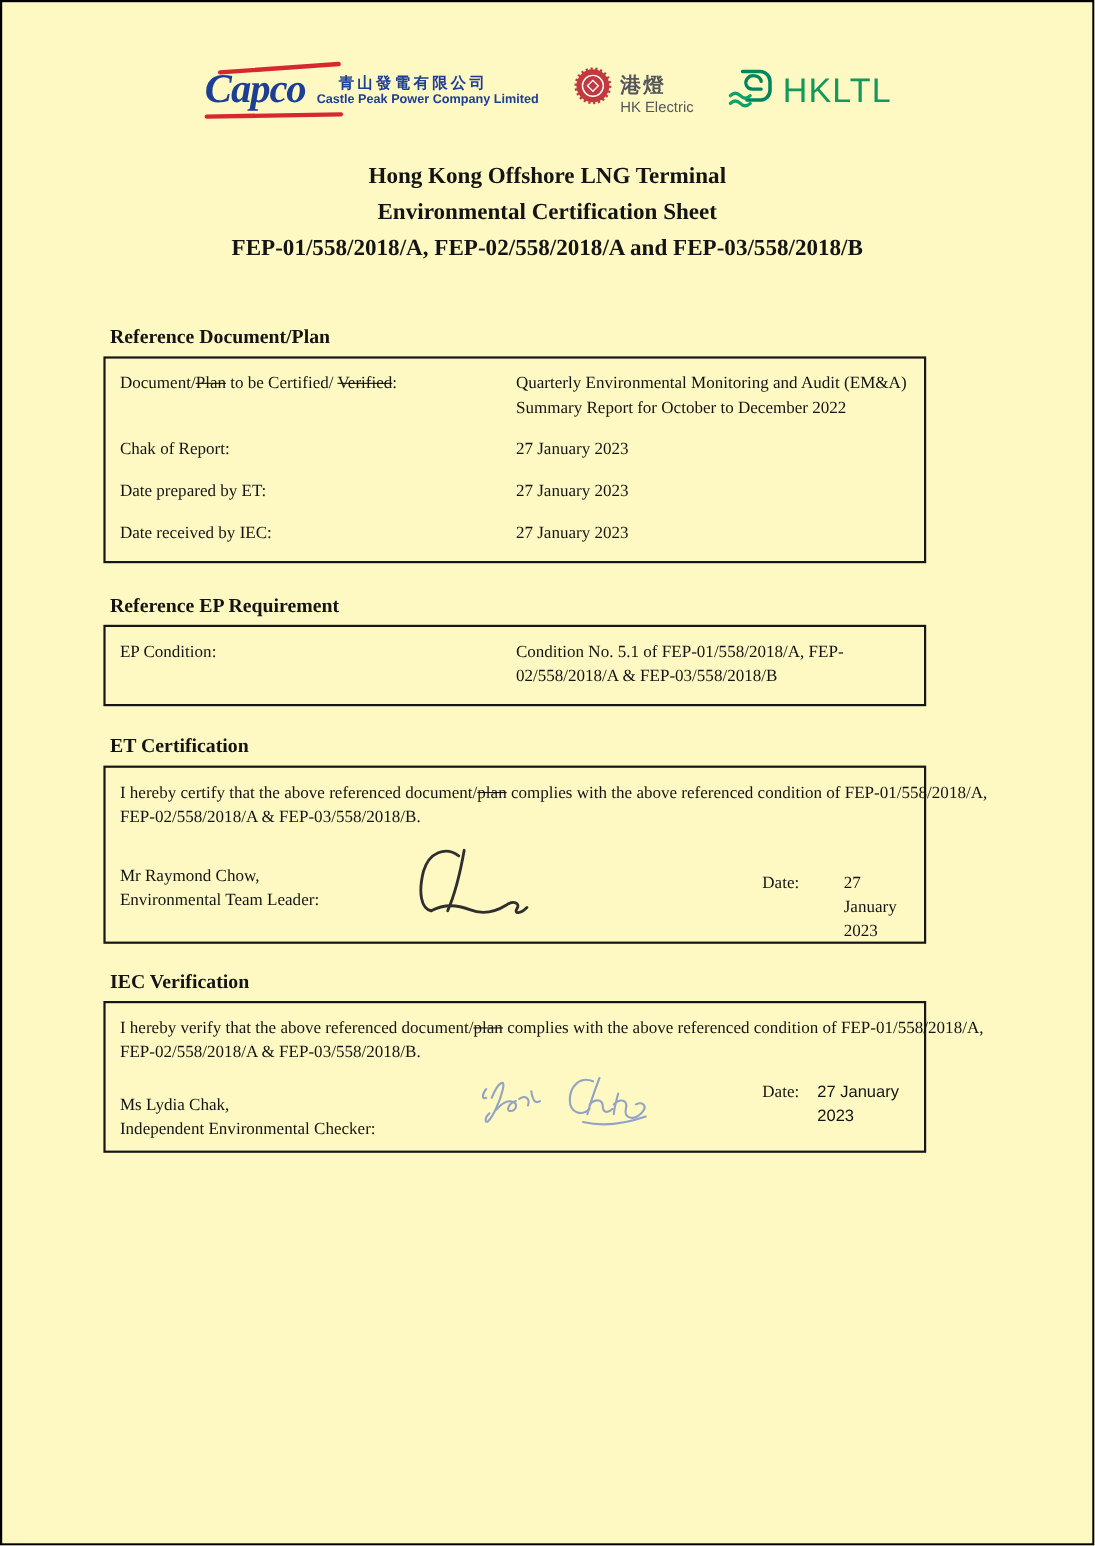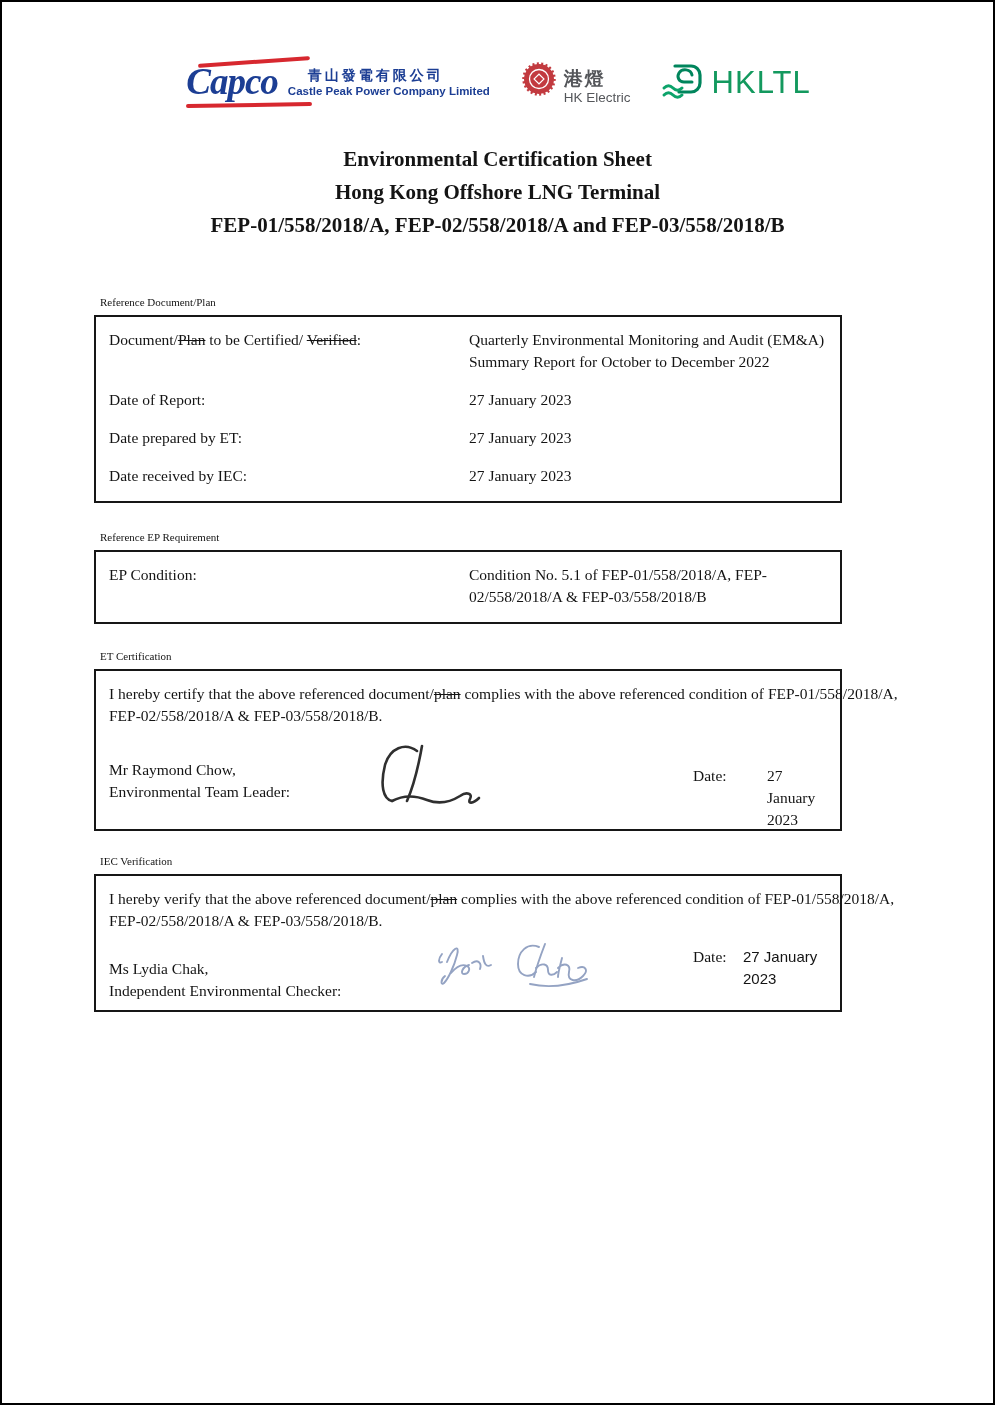--- a/index.html
+++ b/index.html
@@ -2,21 +2,21 @@
 <html><head>
 <meta charset="utf-8">
 <style>
   * { box-sizing: border-box; }
   html, body { margin: 0; padding: 0; background: #e8e8e8; }
   .page {
     position: relative;
     width: 995px;
     height: 1405px;
     margin: 0 auto;
-    background: #ffffff;
+    background: #fef9c3;
     border: 2px solid #000000;
     font-family: "Liberation Serif", serif;
     color: #141414;
     overflow: hidden;
   }
 
   
   .logo-row {
     display: flex;
     justify-content: center;
@@ -60,22 +60,22 @@
   .title-block { text-align: center; margin-top: 36px; }
   .title-line {
     font-weight: bold;
     font-size: 21px;
     line-height: 33px;
     margin: 0;
   }
 
   
   .section-heading {
-    font-weight: normal;
-    font-size: 11px;
+    font-weight: bold;
+    font-size: 18px;
     margin: 0 12px 7px 98px;
   }
   .gap-a { height: 54px; }   
   .gap-b { height: 28px; }   
   .gap-c { height: 26px; }
   .gap-d { height: 24px; }
 
   .box {
     margin-left: 92px;
     width: 748px;
@@ -154,37 +154,37 @@
           <path d="M 3,27 q 4.5,-4.5 9,0 t 9,0" fill="none" stroke="#0ca36a" stroke-width="3" stroke-linecap="round"></path>
           <path d="M 3,34 q 4.5,-4.5 9,0 t 9,0" fill="none" stroke="#0ca36a" stroke-width="3" stroke-linecap="round"></path>
         </svg>
       </span>
       <span class="hkltl-word">HKLTL</span>
     </div>
 
   </div>
 
   <div class="title-block">
+    <div class="title-line">Hong Kong Offshore LNG Terminal</div>
     <div class="title-line">Environmental Certification Sheet</div>
-    <div class="title-line">Hong Kong Offshore LNG Terminal</div>
     <div class="title-line">FEP-01/558/2018/A, FEP-02/558/2018/A and FEP-03/558/2018/B</div>
   </div>
 
   <div class="gap-a"></div>
 
   <div class="section-heading">Reference Document/Plan</div>
   <div class="box">
     <div class="box-pad">
       <div class="kv-row">
         <div class="kv-label"><span>Document/</span><s>Plan</s><span> to be Certified/ </span><s>Verified</s><span>:</span></div>
         <div class="kv-value">Quarterly Environmental Monitoring and Audit (EM&amp;A) Summary Report for October to December 2022</div>
       </div>
       <div class="row-space"></div>
       <div class="kv-row">
-        <div class="kv-label">Date of Report:</div>
+        <div class="kv-label">Chak of Report:</div>
         <div class="kv-value">27 January 2023</div>
       </div>
       <div class="row-space"></div>
       <div class="kv-row">
         <div class="kv-label">Date prepared by ET:</div>
         <div class="kv-value">27 January 2023</div>
       </div>
       <div class="row-space"></div>
       <div class="kv-row">
         <div class="kv-label">Date received by IEC:</div>

